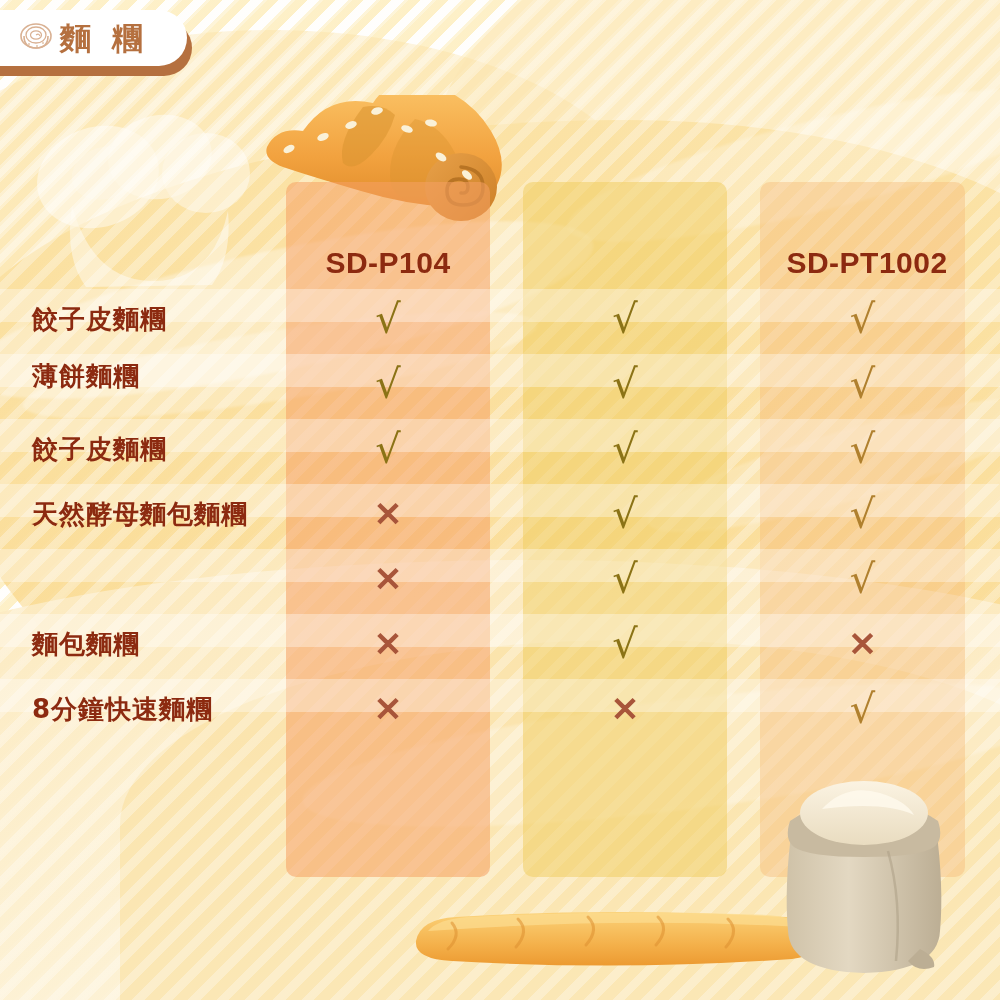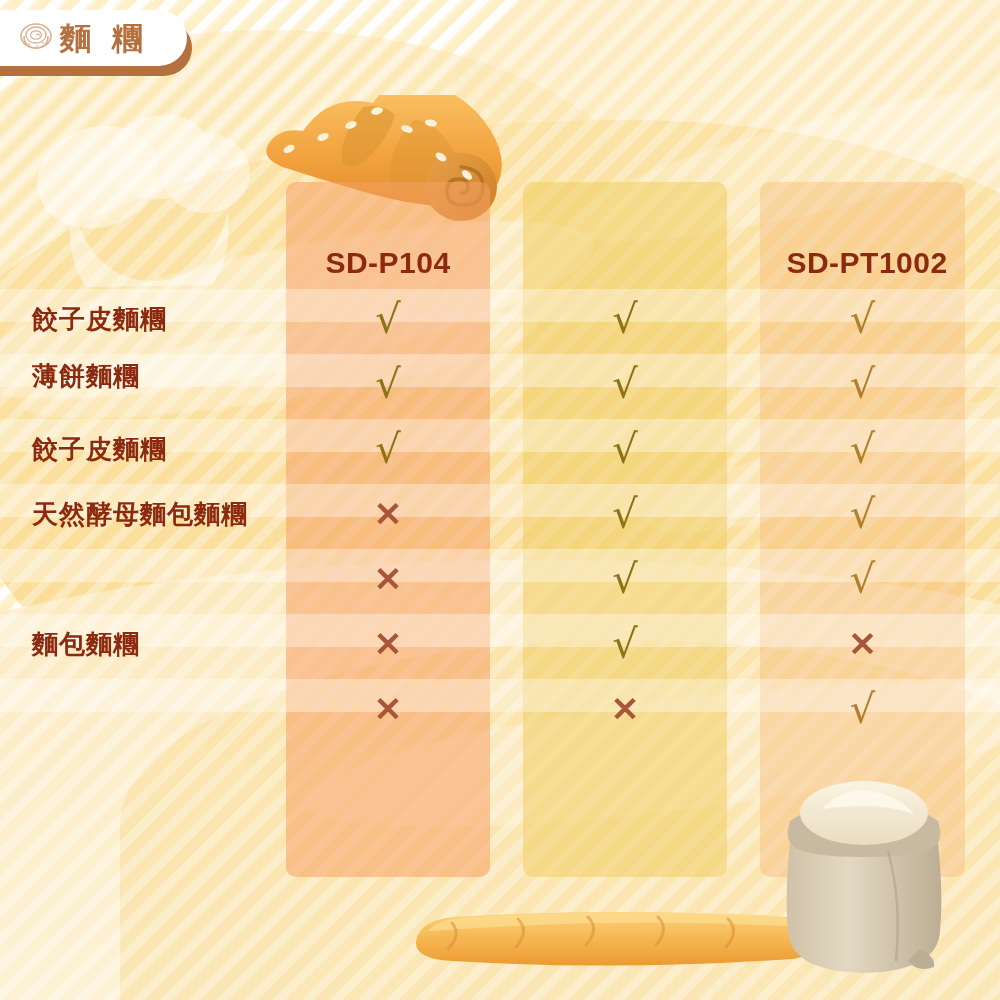--- a/index.html
+++ b/index.html
@@ -266,20 +266,21 @@
       <div class="rowlabel" style="top: 622px;">麵包麵糰</div>
       <div class="mark c1" style="top: 622px;">
         <span class="no">✕</span>
       </div>
       <div class="mark c2" style="top: 622px;">
         <span class="yes">√</span>
       </div>
       <div class="mark c3" style="top: 622px;">
         <span class="no">✕</span>
       </div>
+      <div class="rowlabel" style="top: 687px;">8分鐘快速麵糰</div>
       <div class="mark c1" style="top: 687px;">
         <span class="no">✕</span>
       </div>
       <div class="mark c2" style="top: 687px;">
         <span class="no">✕</span>
       </div>
       <div class="mark c3" style="top: 687px;">
         <span class="yes">√</span>
       </div>
     </div>

